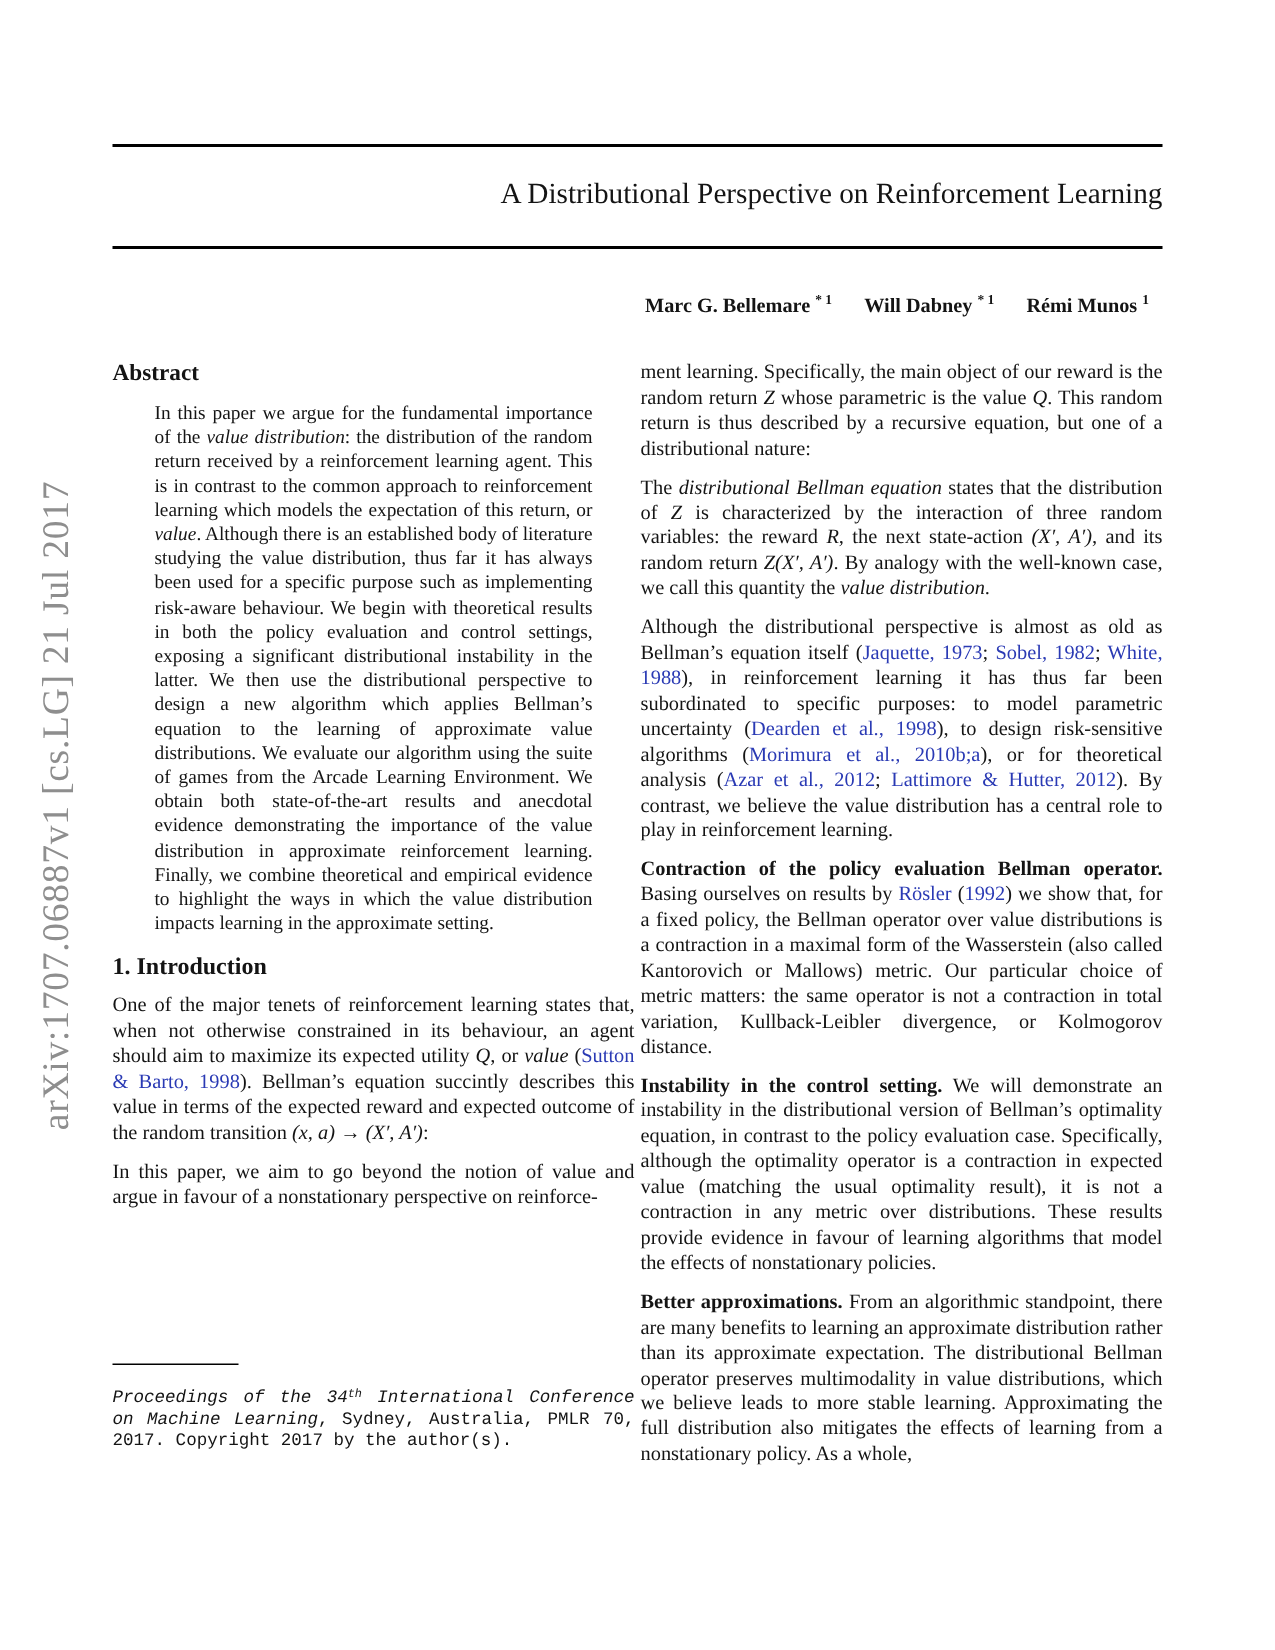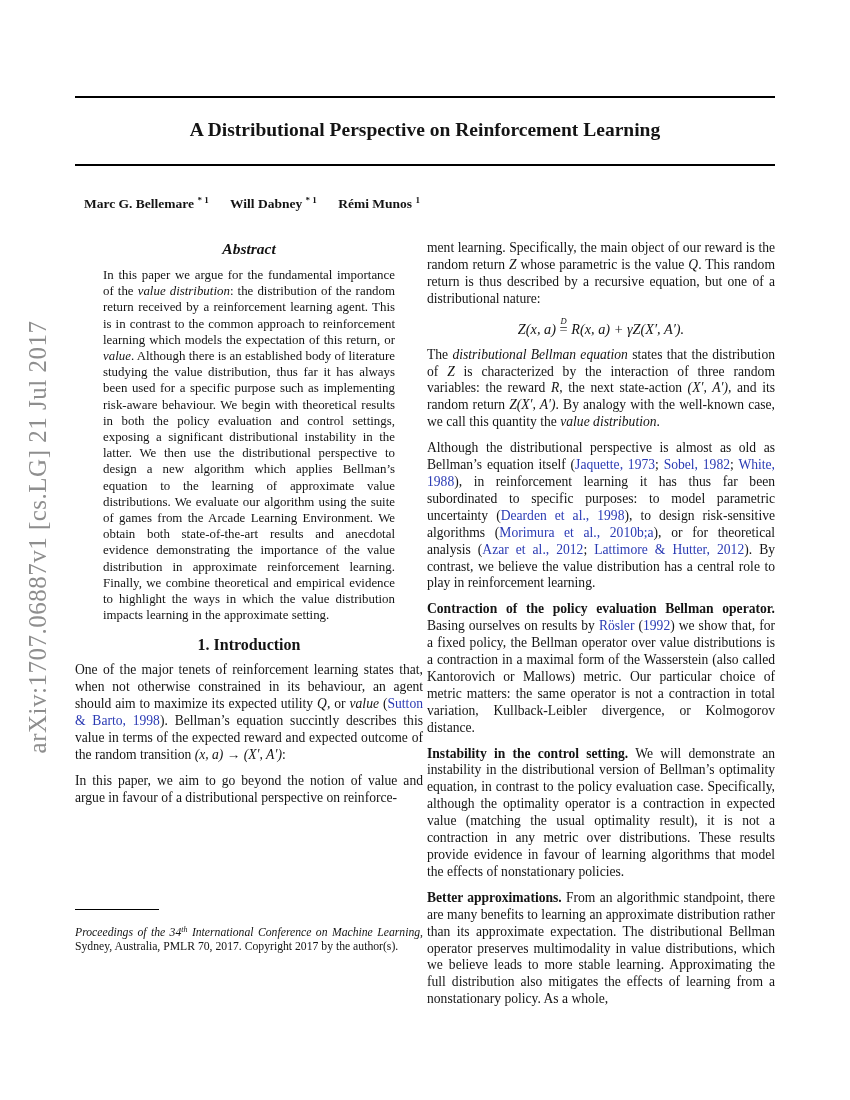--- a/index.html
+++ b/index.html
@@ -10,46 +10,46 @@
     color:var(--text,#141414);
   }
   .watermark{
     position:absolute;top:537px;left:38px;
     transform:translate(-50%,-50%) rotate(-90deg);
     white-space:nowrap;font-size:25px;letter-spacing:0.5px;
     color:var(--watermark,#8e8e8e);
   }
   .rule-top{position:absolute;left:75px;width:700px;top:96px;height:2px;background:var(--rule,#000);}
   .rule-mid{position:absolute;left:75px;width:700px;top:164px;height:1.5px;background:var(--rule,#000);}
-  .title{position:absolute;left:75px;width:700px;top:119px;margin:0;text-align:center;
-    font-size:19.5px;font-weight:bold;}
-  .authors{position:absolute;left:75px;width:700px;top:194px;text-align:left;
+  .title{position:absolute;left:75px;width:700px;top:119px;margin:0;text-align:right;
+    font-size:19.5px;font-weight:normal;}
+  .authors{position:absolute;left:75px;width:700px;top:194px;text-align:right;
     font-size:13.5px;font-weight:bold;}
   .author{margin:0 9px;}
   .author sup{font-size:9px;font-weight:bold;}
   .col-left{position:absolute;left:75px;top:240px;width:348px;}
   .col-right{position:absolute;left:427px;top:240px;width:348px;}
-  .abs-head{margin:0 0 9px 0;text-align:center;font-size:15.5px;font-weight:bold;font-style:italic;}
+  .abs-head{margin:0 0 9px 0;text-align:left;font-size:15.5px;font-weight:bold;}
   .abstract{width:292px;margin:0 auto;font-size:12.9px;line-height:16.2px;text-align:justify;}
-  .sec-head{margin:13px 0 8px 0;font-size:16px;font-weight:bold;text-align:center;}
+  .sec-head{margin:13px 0 8px 0;font-size:16px;font-weight:bold;}
   .para{margin:0 0 9px 0;font-size:13.6px;line-height:16.9px;text-align:justify;}
   .equation{margin:5px 0 9px 0;text-align:center;font-size:14.3px;}
   .it{font-style:italic;}
   .bd{font-weight:bold;}
   .math{font-style:italic;}
   .bb{font-style:normal;font-weight:600;}
   .cite{color:var(--citation,#2a3ab4);}
   .sup{font-size:0.68em;vertical-align:0.5em;}
   .ov{display:inline-block;text-align:center;}
   .ov-t{display:block;font-size:8.5px;line-height:6px;font-style:italic;transform:translateY(1px);}
   .ov-b{display:block;line-height:13px;}
   .footer{position:absolute;left:75px;top:905px;width:348px;background:#ffffff;padding-top:4px;}
   .footrule{width:84px;height:1px;background:var(--rule,#000);margin:0 0 5px 0;}
   .footnote{margin:0;font-size:11.7px;line-height:14px;text-align:justify;text-indent:10px;}
-  .proceedings{margin:13px 0 0 0;font-size:11.7px;line-height:14px;text-align:justify;}
+  .proceedings{margin:13px 0 0 0;font-size:11.7px;line-height:14px;text-align:justify;font-family:Liberation Mono, monospace;}
 </style>
 </head>
 <body>
 
 <div class="page" style="--citation: #2a3ab4; --watermark: #8e8e8e; --text: #141414; --rule: #000000;">
 
   <div class="watermark">arXiv:1707.06887v1  [cs.LG]  21 Jul 2017</div>
 
   <div class="rule-top"></div>
   <h1 class="title">A Distributional Perspective on Reinforcement Learning</h1>
@@ -59,26 +59,25 @@
     <span class="author"><span class="bd">Marc G. Bellemare</span> <sup>* 1</sup></span>
     <span class="author"><span class="bd">Will Dabney</span> <sup>* 1</sup></span>
     <span class="author"><span class="bd">Rémi Munos</span> <sup>1</sup></span>
   </div>
 
   <div class="col-left">
     <h2 class="abs-head">Abstract</h2>
     <p class="abstract"><span>In this paper we argue for the fundamental importance of the </span><span class="it">value distribution</span><span>: the distribution of the random return received by a reinforcement learning agent. This is in contrast to the common approach to reinforcement learning which models the expectation of this return, or </span><span class="it">value</span><span>. Although there is an established body of literature studying the value distribution, thus far it has always been used for a specific purpose such as implementing risk-aware behaviour. We begin with theoretical results in both the policy evaluation and control settings, exposing a significant distributional instability in the latter. We then use the distributional perspective to design a new algorithm which applies Bellman’s equation to the learning of approximate value distributions. We evaluate our algorithm using the suite of games from the Arcade Learning Environment. We obtain both state-of-the-art results and anecdotal evidence demonstrating the importance of the value distribution in approximate reinforcement learning. Finally, we combine theoretical and empirical evidence to highlight the ways in which the value distribution impacts learning in the approximate setting.</span></p>
     <h2 class="sec-head">1. Introduction</h2>
     <p class="para"><span>One of the major tenets of reinforcement learning states that, when not otherwise constrained in its behaviour, an agent should aim to maximize its expected utility </span><span class="math">Q</span><span>, or </span><span class="it">value</span><span> (</span><span class="cite">Sutton &amp; Barto, 1998</span><span>). Bellman’s equation succintly describes this value in terms of the expected reward and expected outcome of the random transition </span><span class="math">(x, a) → (X′, A′)</span><span>:</span></p>
-    <p class="para"><span>In this paper, we aim to go beyond the notion of value and argue in favour of a distributional perspective on reinforce-</span></p>
+    <p class="para"><span>In this paper, we aim to go beyond the notion of value and argue in favour of a nonstationary perspective on reinforce-</span></p>
   </div>
 
   <div class="col-right">
     <p class="para"><span>ment learning. Specifically, the main object of our reward is the random return </span><span class="math">Z</span><span> whose parametric is the value </span><span class="math">Q</span><span>. This random return is thus described by a recursive equation, but one of a distributional nature:</span></p>
-    <div class="equation"><span class="math">Z(x, a) </span><span class="ov"><span class="ov-t">D</span><span class="ov-b">=</span></span><span class="math"> R(x, a) + γZ(X′, A′).</span></div>
     <p class="para"><span>The </span><span class="it">distributional Bellman equation</span><span> states that the distribution of </span><span class="math">Z</span><span> is characterized by the interaction of three random variables: the reward </span><span class="math">R</span><span>, the next state-action </span><span class="math">(X′, A′)</span><span>, and its random return </span><span class="math">Z(X′, A′)</span><span>. By analogy with the well-known case, we call this quantity the </span><span class="it">value distribution</span><span>.</span></p>
     <p class="para"><span>Although the distributional perspective is almost as old as Bellman’s equation itself (</span><span class="cite">Jaquette, 1973</span><span>; </span><span class="cite">Sobel, 1982</span><span>; </span><span class="cite">White, 1988</span><span>), in reinforcement learning it has thus far been subordinated to specific purposes: to model parametric uncertainty (</span><span class="cite">Dearden et al., 1998</span><span>), to design risk-sensitive algorithms (</span><span class="cite">Morimura et al., 2010b;a</span><span>), or for theoretical analysis (</span><span class="cite">Azar et al., 2012</span><span>; </span><span class="cite">Lattimore &amp; Hutter, 2012</span><span>). By contrast, we believe the value distribution has a central role to play in reinforcement learning.</span></p>
     <p class="para"><span class="bd">Contraction of the policy evaluation Bellman operator.</span><span> Basing ourselves on results by </span><span class="cite">Rösler</span><span> (</span><span class="cite">1992</span><span>) we show that, for a fixed policy, the Bellman operator over value distributions is a contraction in a maximal form of the Wasserstein (also called Kantorovich or Mallows) metric. Our particular choice of metric matters: the same operator is not a contraction in total variation, Kullback-Leibler divergence, or Kolmogorov distance.</span></p>
     <p class="para"><span class="bd">Instability in the control setting.</span><span> We will demonstrate an instability in the distributional version of Bellman’s optimality equation, in contrast to the policy evaluation case. Specifically, although the optimality operator is a contraction in expected value (matching the usual optimality result), it is not a contraction in any metric over distributions. These results provide evidence in favour of learning algorithms that model the effects of nonstationary policies.</span></p>
     <p class="para"><span class="bd">Better approximations.</span><span> From an algorithmic standpoint, there are many benefits to learning an approximate distribution rather than its approximate expectation. The distributional Bellman operator preserves multimodality in value distributions, which we believe leads to more stable learning. Approximating the full distribution also mitigates the effects of learning from a nonstationary policy. As a whole,</span></p>
   </div>
 
   <div class="footer">
     <div class="footrule"></div>
     <p class="proceedings"><span class="it">Proceedings of the 34</span><span class="it sup">th</span><span class="it"> International Conference on Machine Learning</span><span>, Sydney, Australia, PMLR 70, 2017. Copyright 2017 by the author(s).</span></p>

